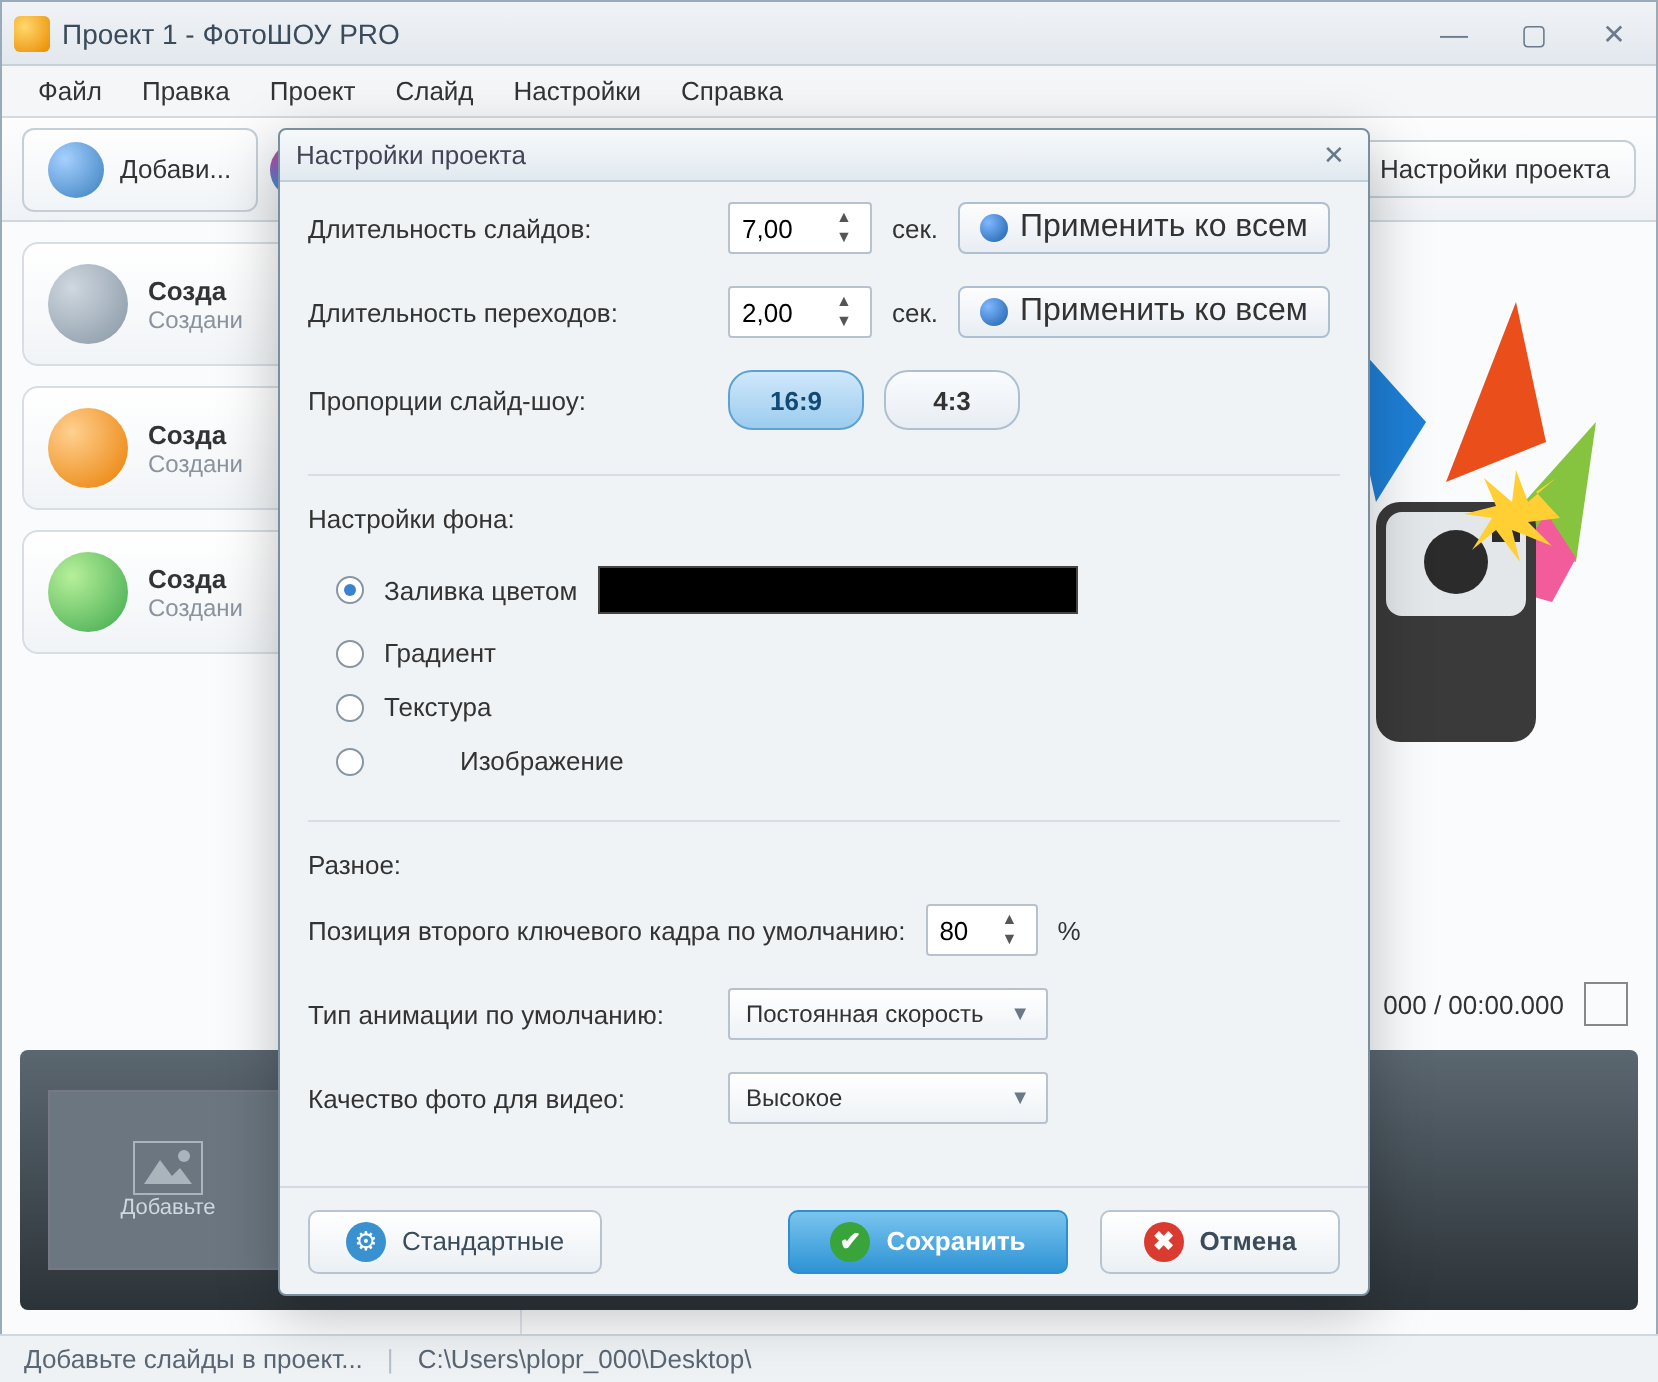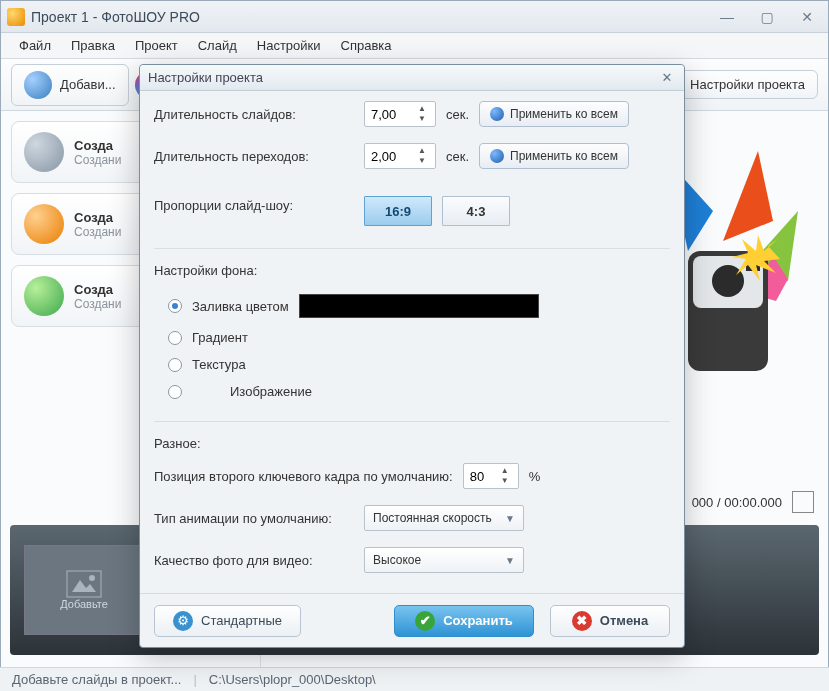--- a/index.html
+++ b/index.html
@@ -61,23 +61,23 @@
   .dlg-close{ width:18px;height:18px; display:flex; align-items:center; justify-content:center; cursor:pointer; color:#667986;}
   .dlg-body{ flex:1; padding:10px 14px 8px 14px; display:flex; flex-direction:column; gap:4px; overflow:auto;}
   .header-band{ height:36px; background:linear-gradient(#fcfdfe,#e8edf3); border:1px solid #cfd7df; border-radius:4px; display:flex; align-items:center; justify-content:center; font-weight:bold; color:#333; margin-bottom:10px;}
   .row{ display:flex; align-items:center; gap:10px; margin-bottom:12px;}
   .lbl{ width:200px; color:#333;}
   .num-input{ width:72px; height:26px; border:1px solid #b8c2cc; border-radius:2px; background:#fff; display:flex; align-items:center;}
   .num-input input{ border:none; width:48px; padding:0 6px; font-size:13px; outline:none;}
   .spin{ display:flex; flex-direction:column; width:18px;}
   .spin span{ font-size:8px; line-height:10px; text-align:center; cursor:pointer; color:#555;}
   .unit{color:#333;}
-  .apply-btn{ height:26px; border:1px solid #b0bfd0; border-radius:4px; background:linear-gradient(#fdfdfe,#e8edf3); padding:0 10px; display:flex; align-items:center; gap:6px; cursor:pointer; font-size:12px;}
+  .apply-btn{ height:26px; border:1px solid #b0bfd0; border-radius:4px; background:linear-gradient(#fdfdfe,#e8edf3); padding:0 10px; display:flex; align-items:center; gap:6px; cursor:pointer; font-size:16px;}
   .orb{ width:14px;height:14px; border-radius:50%; background:radial-gradient(circle at 30% 30%, #7fb8ff, #1b5fa8); display:inline-block;}
-  .ratio-btn{ width:68px; height:30px; border:1px solid #b0bfd0; border-radius:1px; display:flex; align-items:center; justify-content:center; font-weight:bold; cursor:pointer;margin-top:11px;}
+  .ratio-btn{ width:68px; height:30px; border:1px solid #b0bfd0; border-radius:12px; display:flex; align-items:center; justify-content:center; font-weight:bold; cursor:pointer;}
   .ratio-active{ background:linear-gradient(#cfe8fb,#9cccee); border-color:#5ea2d4; color:#124a74;}
   .ratio-inactive{ background:linear-gradient(#fafcfe,#e8edf3); color:#333;}
   hr.sep{ border:none; border-top:1px solid #d7dee5; margin:6px 0 10px 0;}
   .section-label{ color:#333; margin-bottom:8px;}
   .radio-row{ display:flex; align-items:center; gap:10px; padding:4px 0 4px 14px; cursor:pointer;}
   .radio{ width:14px;height:14px; border:1px solid #8896a2; border-radius:50%; display:inline-flex; align-items:center; justify-content:center; background:#fff;}
   .radio.checked::after{content:""; width:6px;height:6px;border-radius:50%; background:#3b82d0;}
   .color-swatch{ width:240px; height:24px; background:#000; border:1px solid #444;}
   .select{ height:26px; border:1px solid #b8c2cc; border-radius:2px; background:linear-gradient(#fff,#eef2f6); display:flex; align-items:center; justify-content:space-between; padding:0 8px; cursor:pointer; font-size:12px;}
   .select .caret{color:#6a7988; font-size:10px;}

